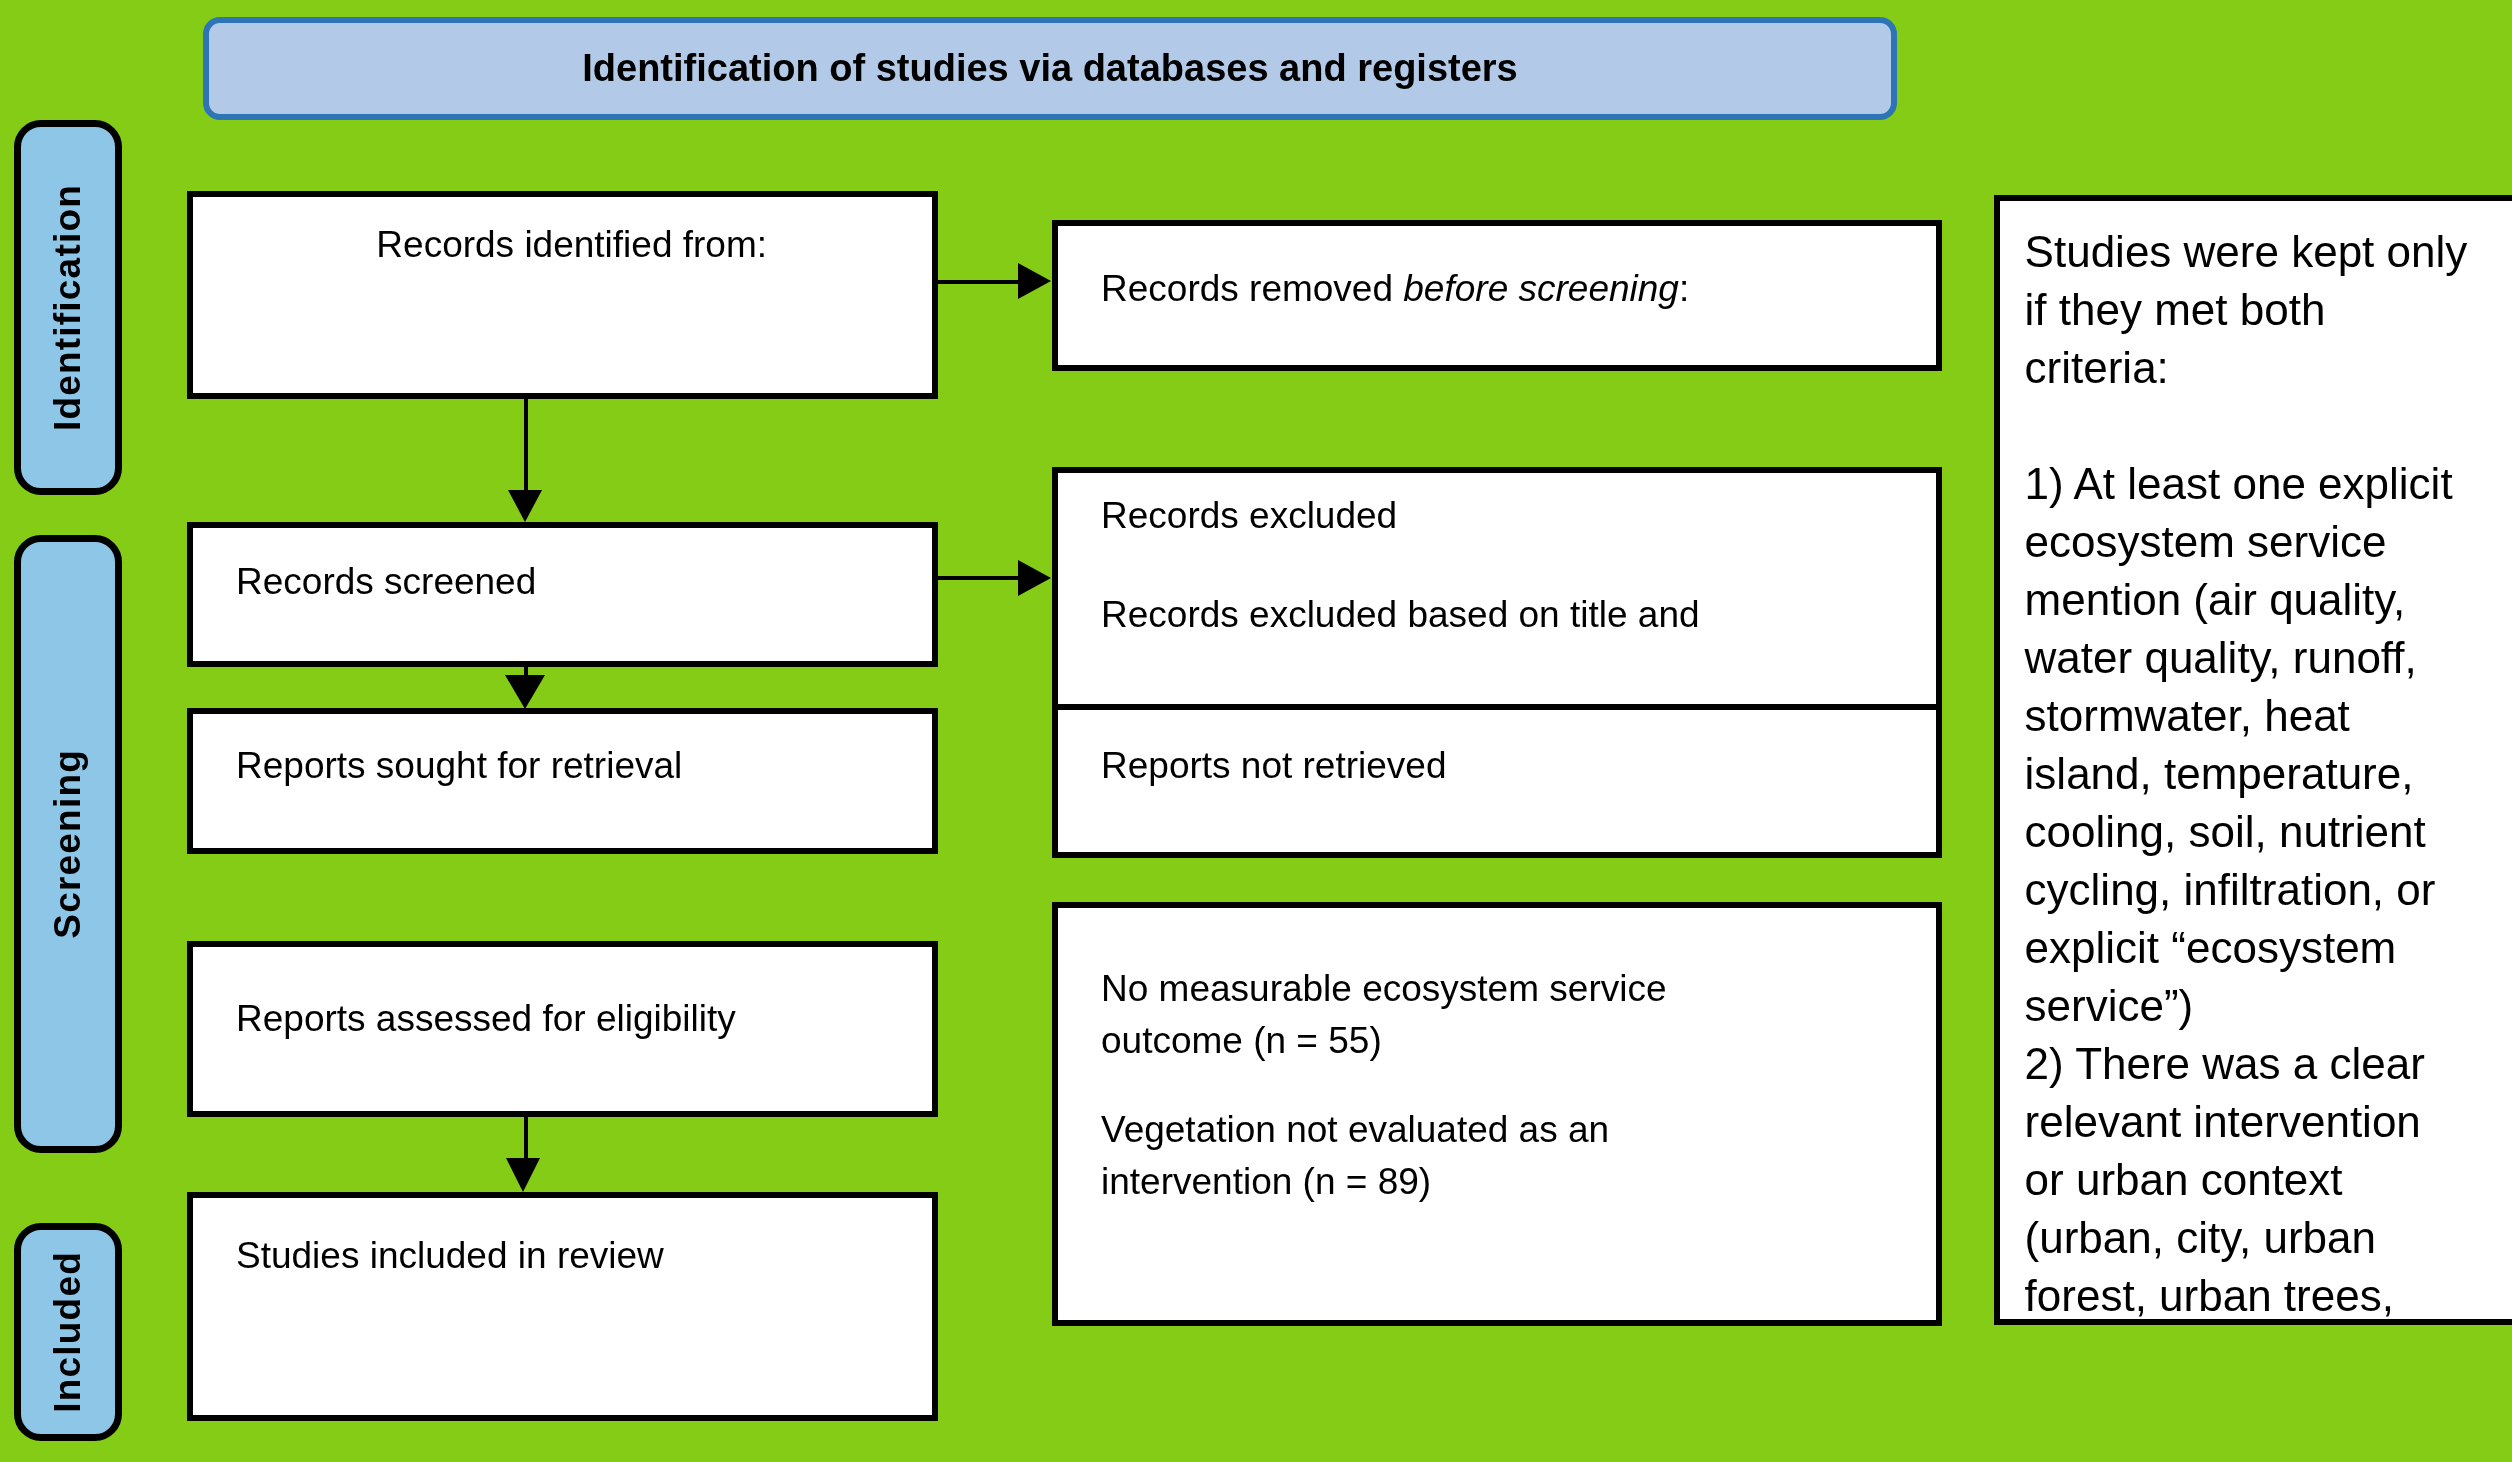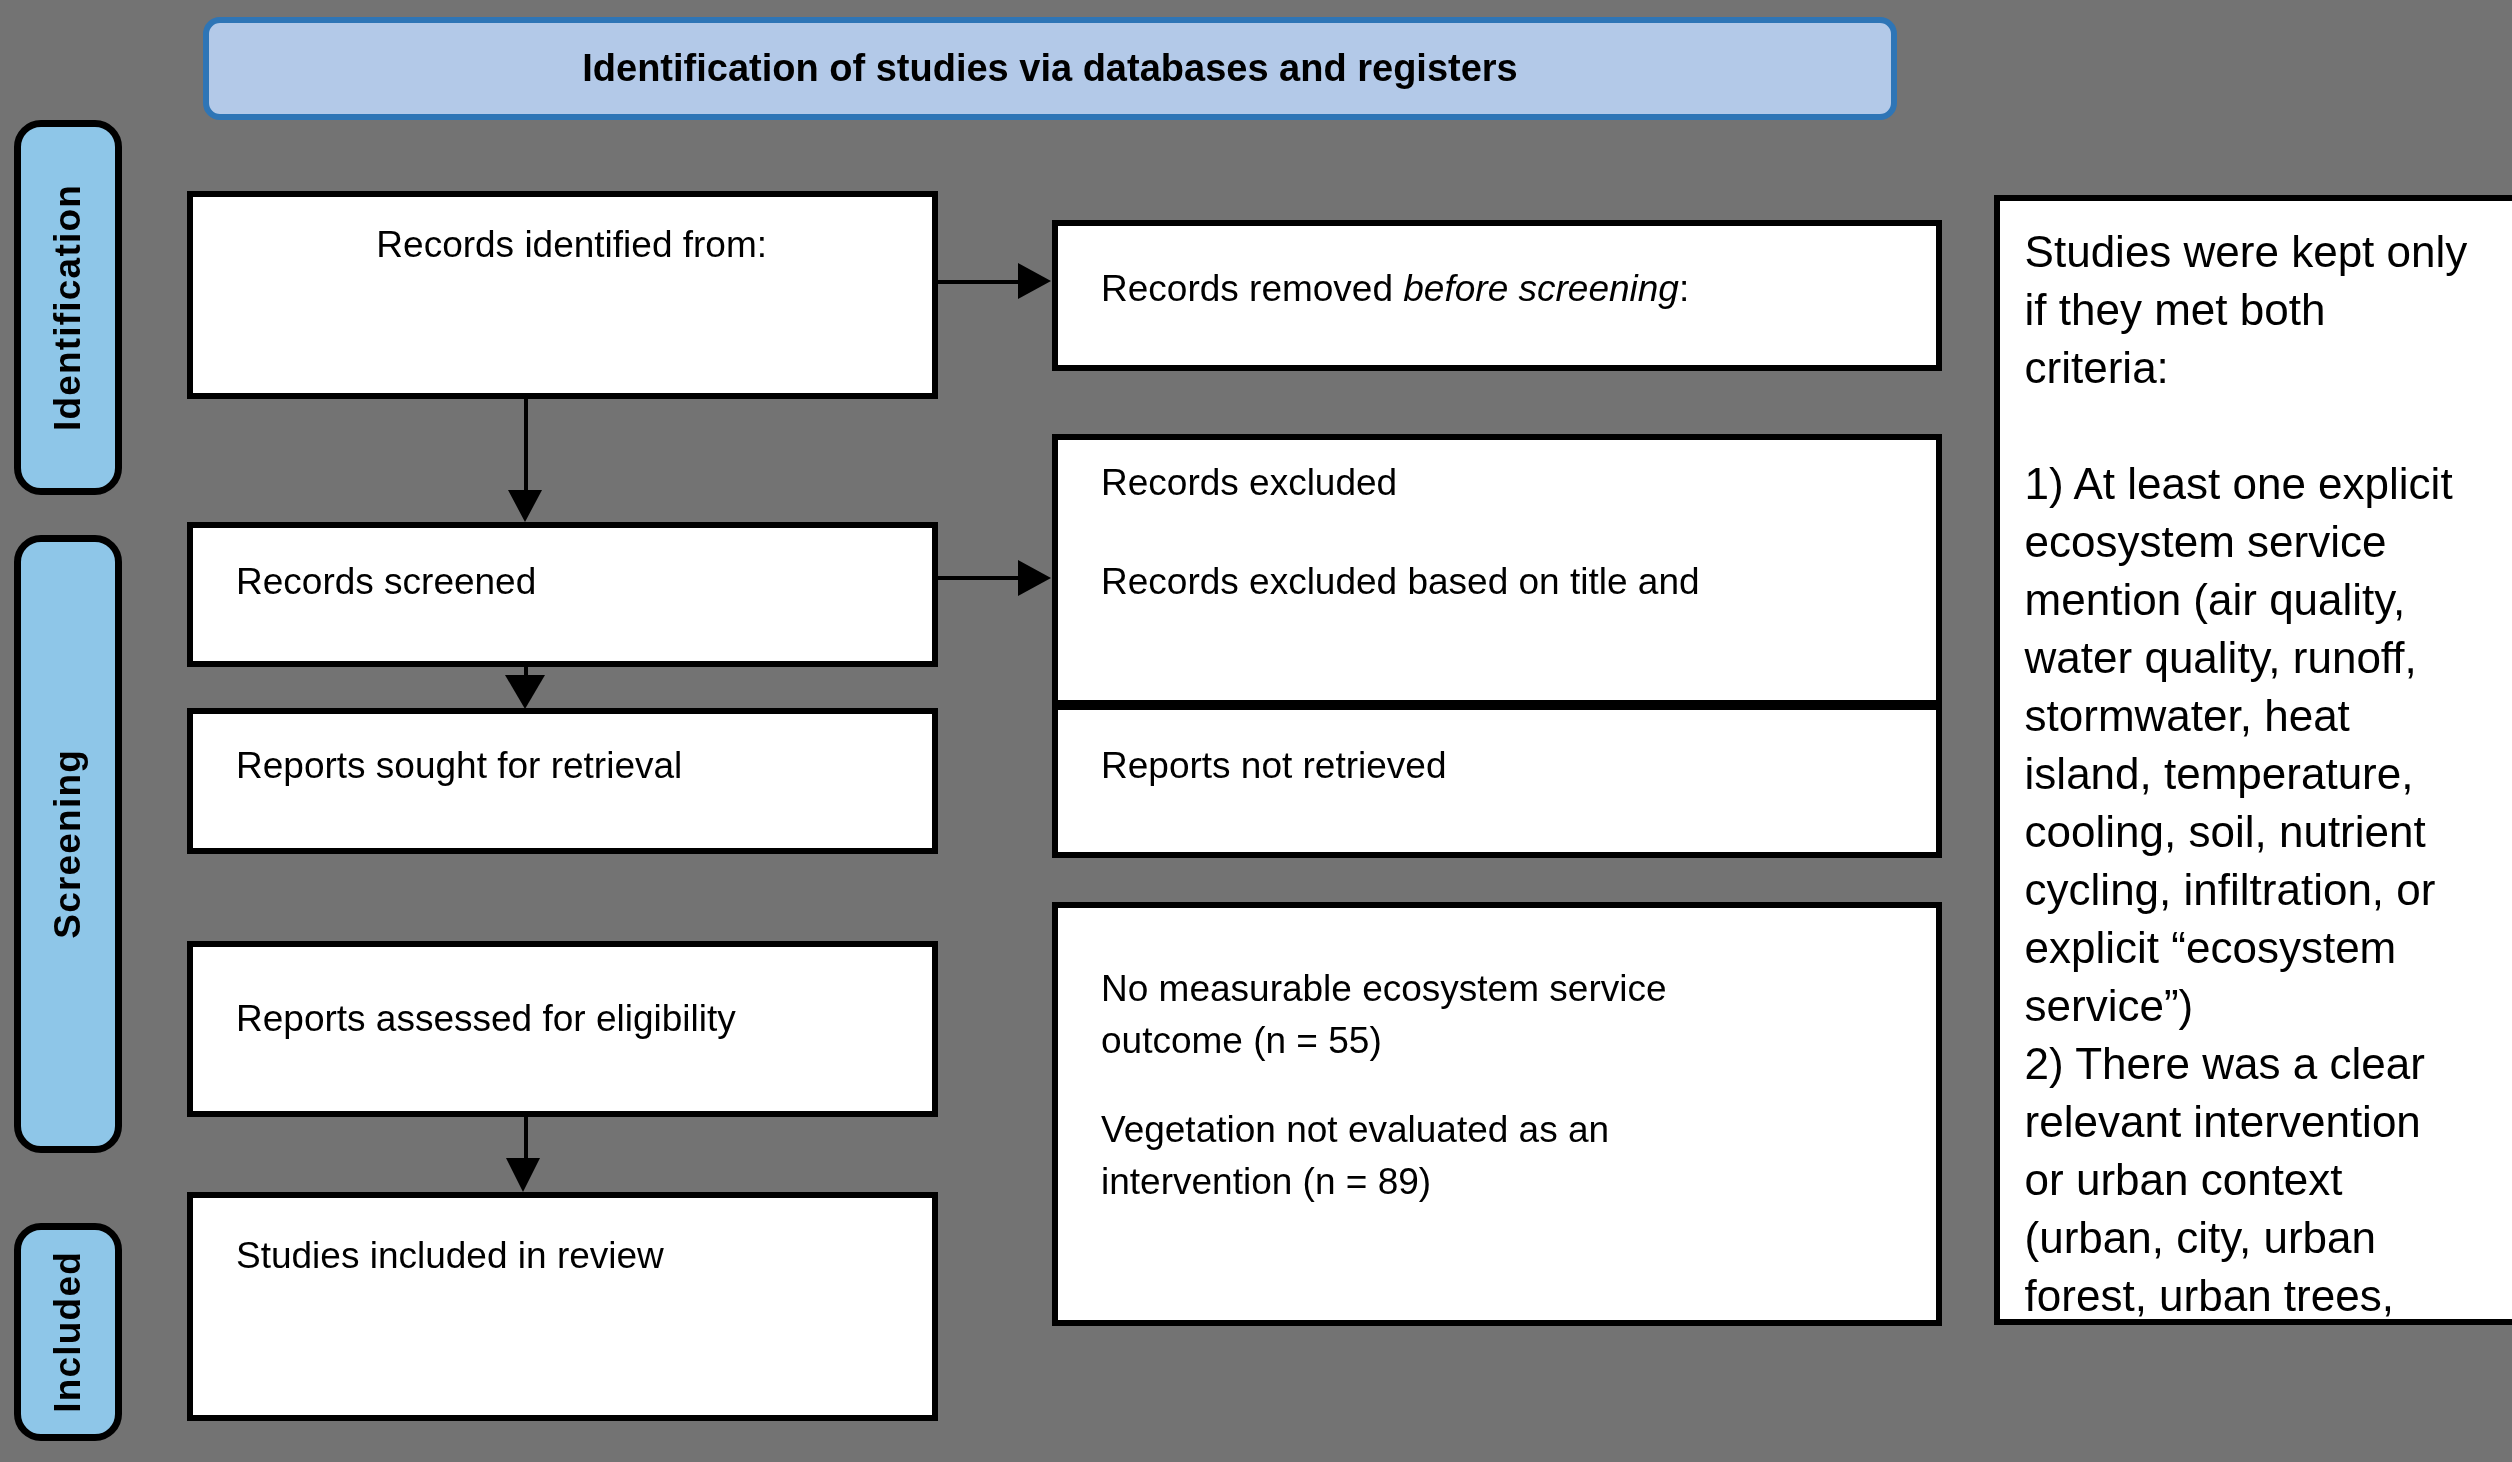--- a/index.html
+++ b/index.html
@@ -1,17 +1,17 @@
 <!DOCTYPE html>
 <html style="font-size:9.8px"><head>
 <meta charset="utf-8">
 <style>
   html, body { margin: 0; padding: 0; background: #ffffff; }
   body { width: 2512px; height: 1463px; font-family: "Liberation Sans", sans-serif; color: #000; }
-  .canvas { position: relative; width: 2512px; height: 1463px; background: #737373; overflow: hidden; }
+  .canvas { position: relative; width: 2512px; height: 1463px; background: #84cc16; overflow: hidden; }
 
   .title-box {
     position: absolute; left: 203px; top: 17px; width: 1694px; height: 103px;
     box-sizing: border-box; border: 6.1px solid #2e75b6; border-radius: 17px;
     background: #b3c9e8; display: flex; align-items: center; justify-content: center;
     font-size: 38px; font-weight: bold;
   }
 
   .stage-bar {
     position: absolute; left: 13.5px; width: 108px; box-sizing: border-box;
@@ -33,21 +33,21 @@
   .box p { margin: 0; white-space: pre-line; }
   .box .gap76 { margin-top: 47px; }
   .box .gap60 { margin-top: 37px; }
 
   .col1 { left: 187px;  width: 751px; }
   .col2 { left: 1052px; width: 890px; }
 
   .box-records-identified { top: 191px;  height: 208px; padding: 21.5px 24.6px 0 43px; text-align: center; }
   .box-records-removed    { top: 200px;  height: 151px; padding: 37px 24.6px 0 43px; margin-top: 20px; }
   .box-records-screened   { top: 522px;  height: 145px; padding: 28px 24.6px 0 43px; }
-  .box-records-excluded   { top: 434px;  height: 272px; padding: 17px 24.6px 0 43px; }
+  .box-records-excluded   { top: 467px;  height: 272px; padding: 17px 24.6px 0 43px; }
   .box-reports-sought     { top: 708px; height: 146px; padding: 26px 24.6px 0 43px; }
   .box-reports-not-retrieved { top: 704px; height: 154px; padding: 29.5px 24.6px 0 43px; }
   .box-reports-assessed   { top: 941px; height: 176px; padding: 46px 24.6px 0 43px; }
   .box-reports-excluded-ft{ top: 902px; height: 424px; padding: 18.4px 24.6px 0 43px; }
   .box-studies-included   { top: 1192px; height: 229px; padding: 32px 24.6px 0 43px; }
 
   .criteria-panel {
     position: absolute; left: 1994px; top: 195px; width: 574px; height: 1130px;
     box-sizing: border-box; border: 6.1px solid #000; background: #fff;
     padding: 22px 18.4px 0 24.6px; font-size: 44px; line-height: 58px;

